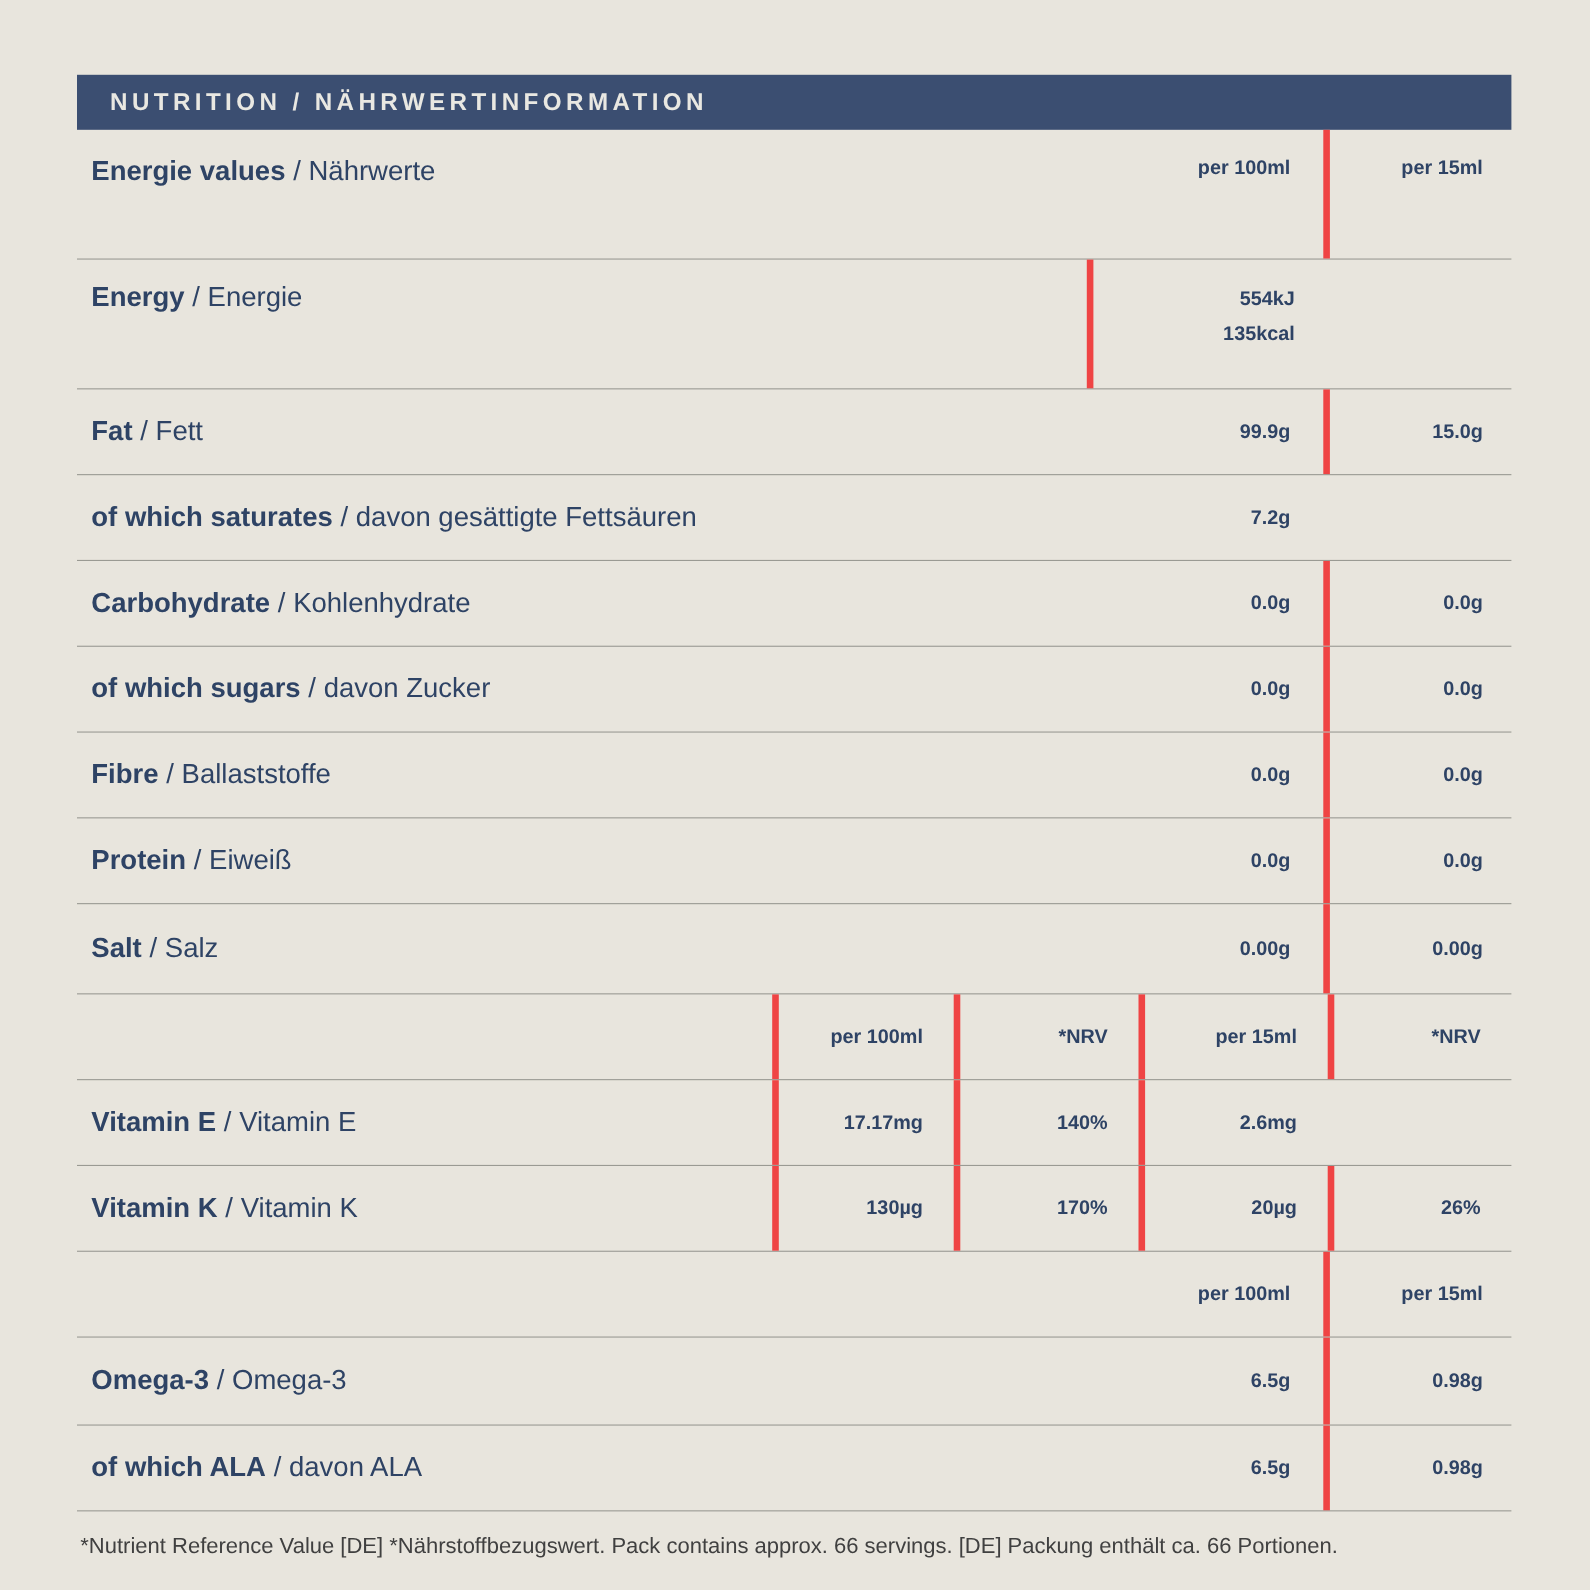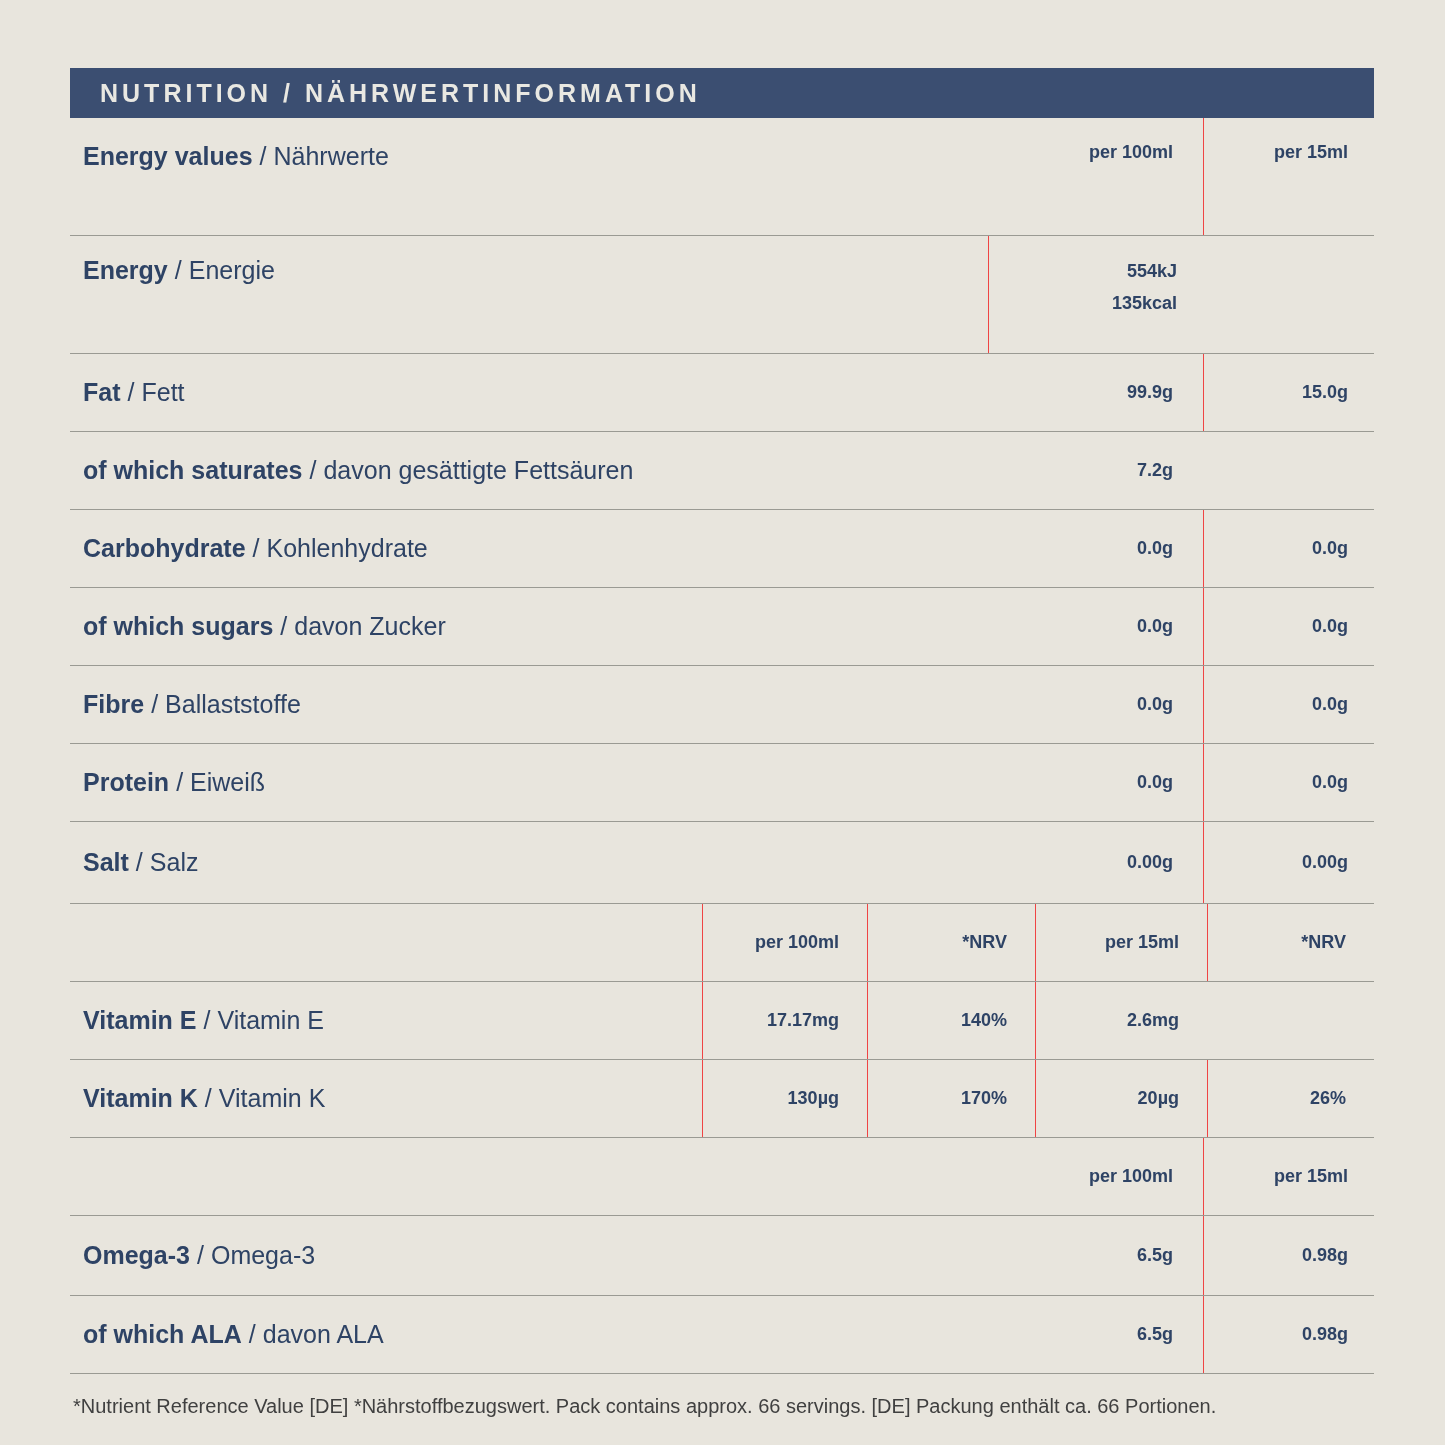--- a/index.html
+++ b/index.html
@@ -22,21 +22,21 @@
   .bar {
     height: 50px;
     background: #3b4e71;
     display: flex;
     align-items: center;
     padding-left: 30px;
     box-sizing: border-box;
   }
   .bar .bar-title {
     color: #e9e8e2;
-    font-size: 25px;
+    font-size: 22px;
     font-weight: 700;
     letter-spacing: 4px;
   }
   
   .row {
     display: grid;
     align-items: center;
     min-height: 78px;
     border-bottom: 1px solid #9a9a93;
     box-sizing: border-box;
@@ -49,21 +49,21 @@
   .label .de { font-weight: 400; }
   .val {
     text-align: right;
     font-size: 18px;
     font-weight: 700;
     padding-right: 28px;
   }
   .s1 .val.c100, .s3 .val.c100 { padding-right: 30px; }
   .s1 .val.c15,  .s3 .val.c15  { padding-right: 26px; }
   
-  .vline { border-left: 1px solid #ef4444; align-self: stretch; display: flex; flex-direction: column; justify-content: center; }
+  .vline { border-left: 6px solid #ef4444; align-self: stretch; display: flex; flex-direction: column; justify-content: center; }
   .row.top-align .vline { justify-content: flex-start; }
   
   .row.tall { min-height: 118px; align-items: start; }
   .row.tall > .cell { padding-top: 24px; }
   .row.energy > .cell { padding-top: 20px; }
   .row.salt { min-height: 82px; }
   .row.omega1 { min-height: 80px; }
   .stack div { line-height: 1.75; }
   
   .footnote {
@@ -80,21 +80,21 @@
 <div class="page">
 
   <div class="bar">
     <span class="bar-title">NUTRITION / NÄHRWERTINFORMATION</span>
   </div>
 
   <div class="s1">
 
     <div class="row tall top-align">
       <div class="cell label">
-        <span class="en">Energy values</span><span class="sep">/</span><span class="de">Nährwerte</span>
+        <span class="en">Energie values</span><span class="sep">/</span><span class="de">Nährwerte</span>
       </div>
       <div class="cell val c100">per 100ml</div>
       <div class="cell val c15 vline">
           <div>per 15ml</div>
         </div>
     </div>
 
     <div class="row tall energy top-align">
       <div class="cell label">
         <span class="en">Energy</span><span class="sep">/</span><span class="de">Energie</span>

